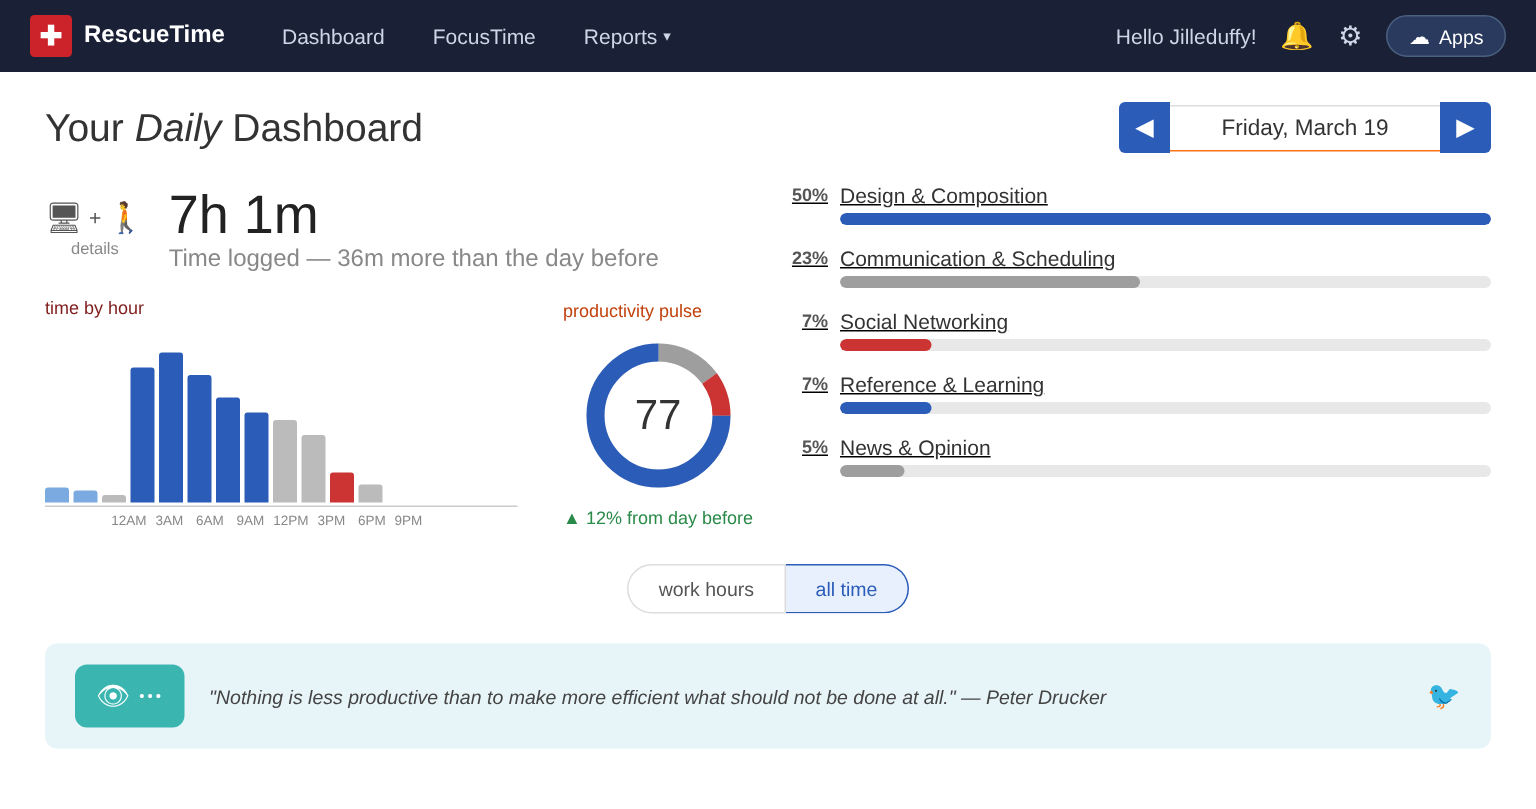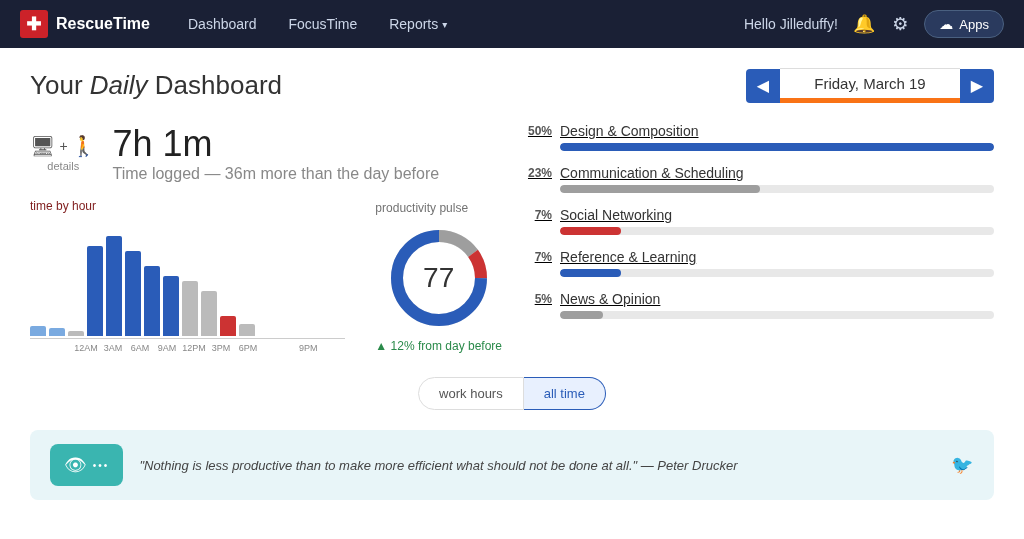--- a/index.html
+++ b/index.html
@@ -118,21 +118,21 @@
       font-size: 16px;
       display: flex;
       align-items: center;
       justify-content: center;
     }
     .date-nav-btn.left { border-radius: 4px 0 0 4px; }
     .date-nav-btn.right { border-radius: 0 4px 4px 0; }
     .date-display {
       background: white;
       border-top: 1px solid #ddd;
-      border-bottom: 5px solid #f97316;
+      border-bottom: 1px solid #f97316;
       padding: 6px 20px;
       font-size: 15px;
       color: #333;
       min-width: 180px;
       text-align: center;
     }
 
     
     .content-grid {
       display: grid;
@@ -219,21 +219,21 @@
     }
 
     
     .pulse-container {
       display: flex;
       flex-direction: column;
       align-items: center;
     }
     .pulse-label {
       font-size: 12px;
-      color: #737373;
+      color: #c2410c;
       margin-bottom: 8px;
       align-self: flex-start;
     }
     .donut-wrapper {
       position: relative;
       width: 110px;
       height: 110px;
     }
     .donut-number {
       position: absolute;
@@ -430,21 +430,21 @@
               <div class="bar gray" style="height: 12px;"></div>
             </div>
           <div class="chart-x-labels" id="x-labels-container">
               <span class="x-label" style="width: 24px; margin-left: 44px;">12AM</span>
               <span class="x-label" style="width: 24px;">3AM</span>
               <span class="x-label" style="width: 24px;">6AM</span>
               <span class="x-label" style="width: 24px;">9AM</span>
               <span class="x-label" style="width: 24px;">12PM</span>
               <span class="x-label" style="width: 24px;">3PM</span>
               <span class="x-label" style="width: 24px;">6PM</span>
-              <span class="x-label" style="width: 16px; margin-left: 36px;">9PM</span>
+              <span class="x-label" style="width: 16px;">9PM</span>
             </div>
         </div>
 
         <div class="pulse-container">
           <div class="pulse-label">productivity pulse</div>
           <div class="donut-wrapper">
             <svg width="110" height="110" viewBox="0 0 110 110">
 
               <circle cx="55" cy="55" r="42" fill="none" stroke="#e0e0e0" stroke-width="12"></circle>
 

